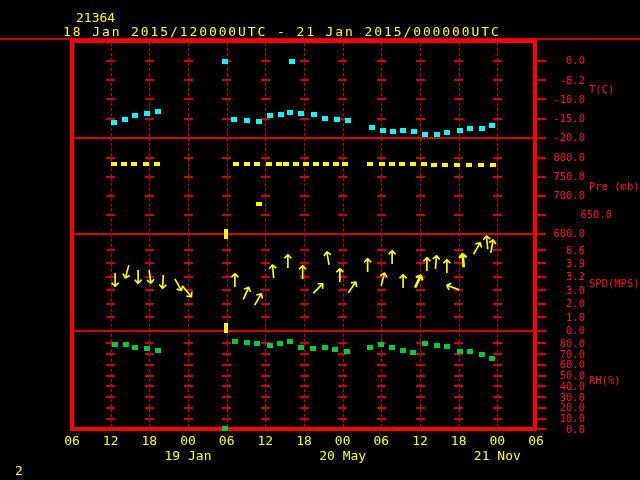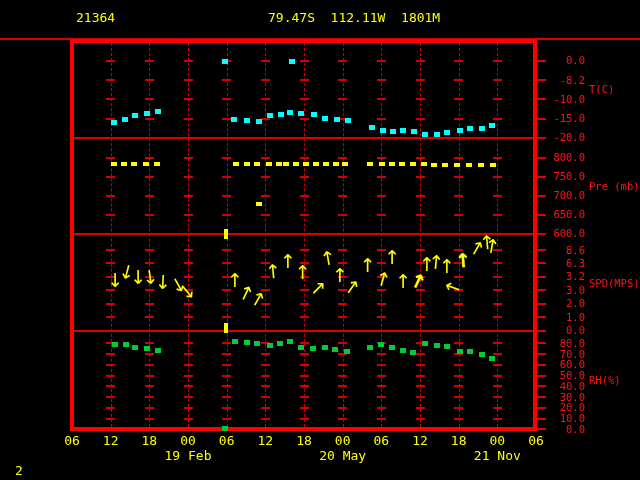--- a/index.html
+++ b/index.html
@@ -24,21 +24,21 @@
          font-family:"DejaVu Sans",sans-serif;transform-origin:50% 50%;}
   .arrow.bold{font-weight:bold;text-shadow:0 0 1px #ffff00;}
   .vdash{position:absolute;width:4px;height:10px;}
   #page-num{left:15px;top:463px;font-size:13px;}
 </style>
 </head>
 <body>
 
 <div id="screen">
   <div class="abs hdr yel" style="left:76px;top:11px;">21364</div>
-  <div class="abs hdr yel" style="left:268px;top:11px;">79.47S  112.11W  1801M</div>
+  <div class="abs hdr yel" id="hdr-period" style="left:63px;top:25px;">18 Jan 2015/120000UTC - 21 Jan 2015/000000UTC</div>
   <div class="abs" id="hdr-rule"></div>
 
   <div class="abs" id="frame"></div>
   <div class="abs" id="layer" style="left:0;top:0;width:640px;height:480px;">
       <div class="abs vgrid" style="left: 110.667px;"></div>
       <div class="abs vgrid" style="left: 149.333px;"></div>
       <div class="abs vgrid" style="left: 188px;"></div>
       <div class="abs vgrid" style="left: 226.667px;"></div>
       <div class="abs vgrid" style="left: 265.333px;"></div>
       <div class="abs vgrid" style="left: 304px;"></div>
@@ -179,21 +179,21 @@
       <div class="abs cross" style="left: 415.5px; top: 213.55px;"></div>
       <div class="abs cross" style="left: 454.167px; top: 213.55px;"></div>
       <div class="abs cross" style="left: 492.833px; top: 213.55px;"></div>
       <div class="abs ytick" style="top: 156.7px;"></div>
       <div class="abs ylab" style="top: 152.2px;">800.0</div>
       <div class="abs ytick" style="top: 175.65px;"></div>
       <div class="abs ylab" style="top: 171.15px;">750.0</div>
       <div class="abs ytick" style="top: 194.6px;"></div>
       <div class="abs ylab" style="top: 190.1px;">700.0</div>
       <div class="abs ytick" style="top: 213.55px;"></div>
-      <div class="abs ylab" style="top: 209.05px;">650.0</div>
+      <div class="abs ylab" style="top: 209.05px; margin-left: 27px;">650.0</div>
       <div class="abs ytick" style="top: 232.5px;"></div>
       <div class="abs ylab" style="top: 228px;">600.0</div>
       <div class="abs ptitle" style="top: 181px;">Pre (mb)</div>
       <div class="pt" style="left: 110.889px; top: 162.143px; width: 6px; height: 4px; background: rgb(255, 255, 0);"></div>
       <div class="pt" style="left: 121.2px; top: 162.143px; width: 6px; height: 4px; background: rgb(255, 255, 0);"></div>
       <div class="pt" style="left: 130.867px; top: 162.143px; width: 6px; height: 4px; background: rgb(255, 255, 0);"></div>
       <div class="pt" style="left: 143.111px; top: 162.143px; width: 6px; height: 4px; background: rgb(255, 255, 0);"></div>
       <div class="pt" style="left: 154.067px; top: 162.143px; width: 6px; height: 4px; background: rgb(255, 255, 0);"></div>
       <div class="pt" style="left: 232.689px; top: 162.143px; width: 6px; height: 4px; background: rgb(255, 255, 0);"></div>
       <div class="pt" style="left: 244.289px; top: 162.143px; width: 6px; height: 4px; background: rgb(255, 255, 0);"></div>
@@ -283,21 +283,21 @@
       <div class="abs cross" style="left: 260.833px; top: 316.25px;"></div>
       <div class="abs cross" style="left: 299.5px; top: 316.25px;"></div>
       <div class="abs cross" style="left: 338.167px; top: 316.25px;"></div>
       <div class="abs cross" style="left: 376.833px; top: 316.25px;"></div>
       <div class="abs cross" style="left: 415.5px; top: 316.25px;"></div>
       <div class="abs cross" style="left: 454.167px; top: 316.25px;"></div>
       <div class="abs cross" style="left: 492.833px; top: 316.25px;"></div>
       <div class="abs ytick" style="top: 249px;"></div>
       <div class="abs ylab" style="top: 244.5px;">8.6</div>
       <div class="abs ytick" style="top: 262.45px;"></div>
-      <div class="abs ylab" style="top: 257.95px;">6.3</div>
+      <div class="abs ylab" style="top: 257.95px;">3.9</div>
       <div class="abs ytick" style="top: 275.9px;"></div>
       <div class="abs ylab" style="top: 271.4px;">3.2</div>
       <div class="abs ytick" style="top: 289.35px;"></div>
       <div class="abs ylab" style="top: 284.85px;">3.0</div>
       <div class="abs ytick" style="top: 302.8px;"></div>
       <div class="abs ylab" style="top: 298.3px;">2.0</div>
       <div class="abs ytick" style="top: 316.25px;"></div>
       <div class="abs ylab" style="top: 311.75px;">1.0</div>
       <div class="abs ytick" style="top: 329.7px;"></div>
       <div class="abs ylab" style="top: 325.2px;">0.0</div>
@@ -475,19 +475,19 @@
       <div class="abs hourlab" style="left: 188px;">00</div>
       <div class="abs hourlab" style="left: 226.667px;">06</div>
       <div class="abs hourlab" style="left: 265.333px;">12</div>
       <div class="abs hourlab" style="left: 304px;">18</div>
       <div class="abs hourlab" style="left: 342.667px;">00</div>
       <div class="abs hourlab" style="left: 381.333px;">06</div>
       <div class="abs hourlab" style="left: 420px;">12</div>
       <div class="abs hourlab" style="left: 458.667px;">18</div>
       <div class="abs hourlab" style="left: 497.333px;">00</div>
       <div class="abs hourlab" style="left: 536px;">06</div>
-      <div class="abs datelab" style="left: 188px;">19 Feb</div>
+      <div class="abs datelab" style="left: 188px;">19 Jan</div>
       <div class="abs datelab" style="left: 342.667px;">20 May</div>
       <div class="abs datelab" style="left: 497.333px;">21 Nov</div>
     </div>
 
   <div class="abs yel" id="page-num">2</div>
 </div>
 
 </body></html>

